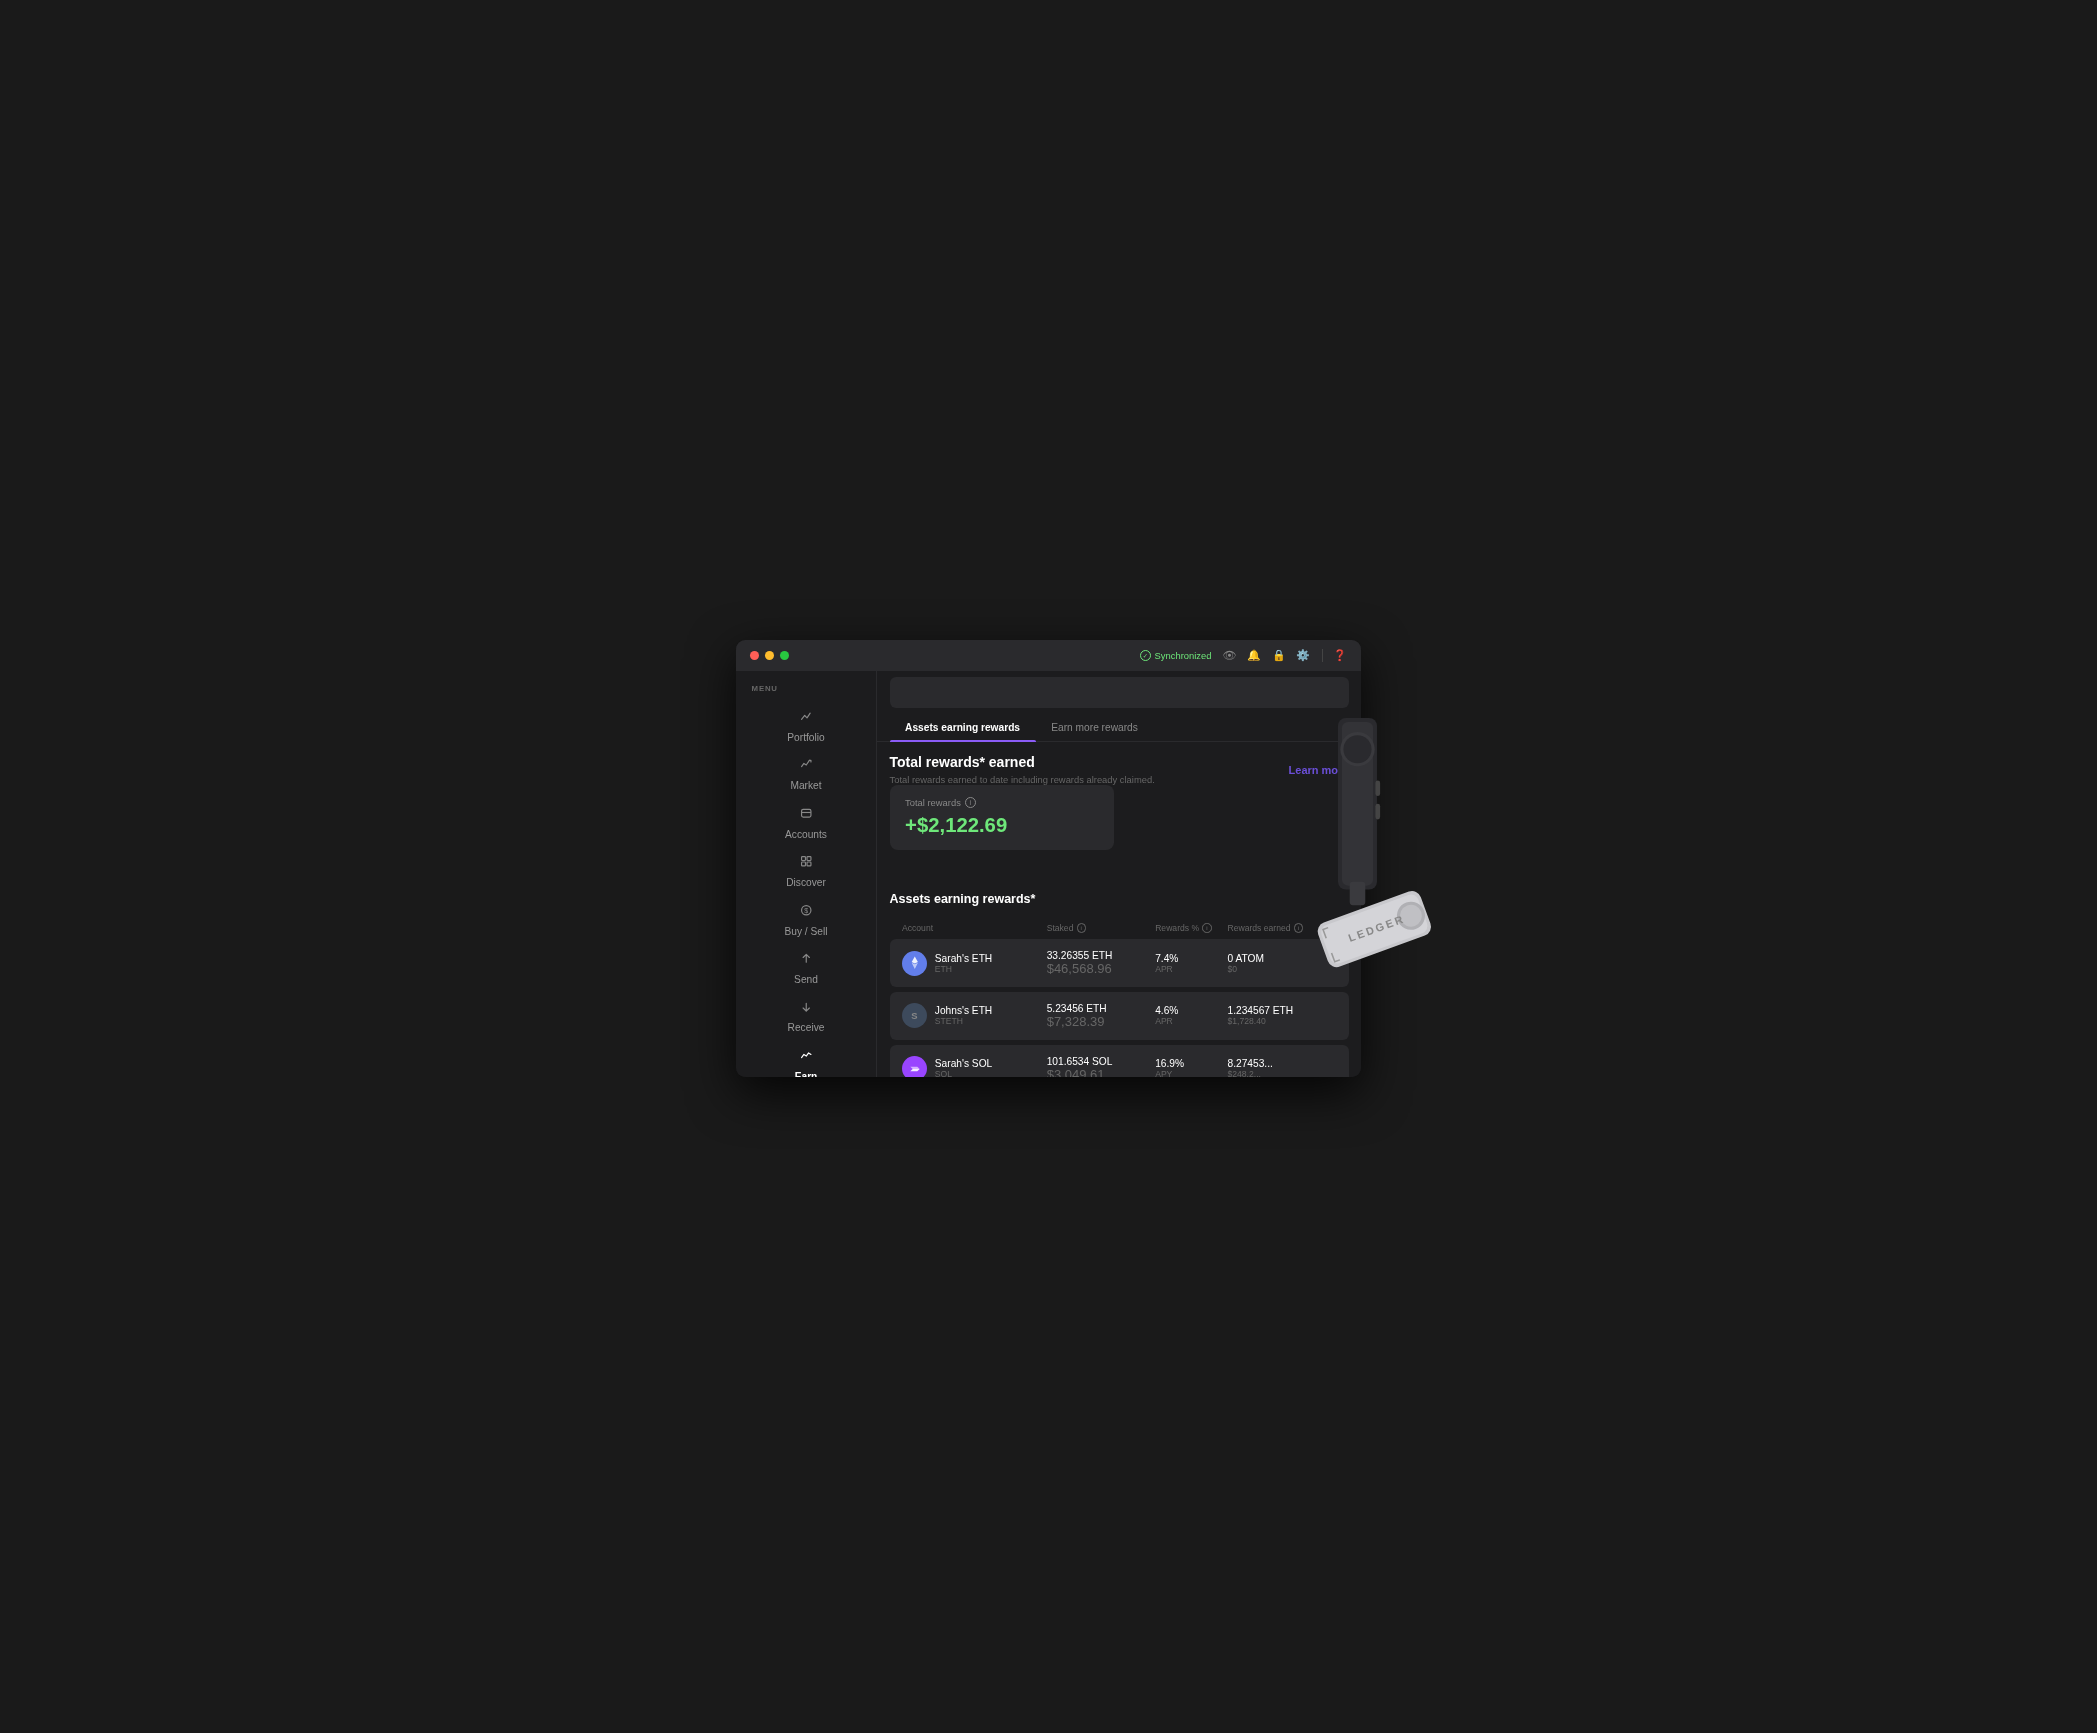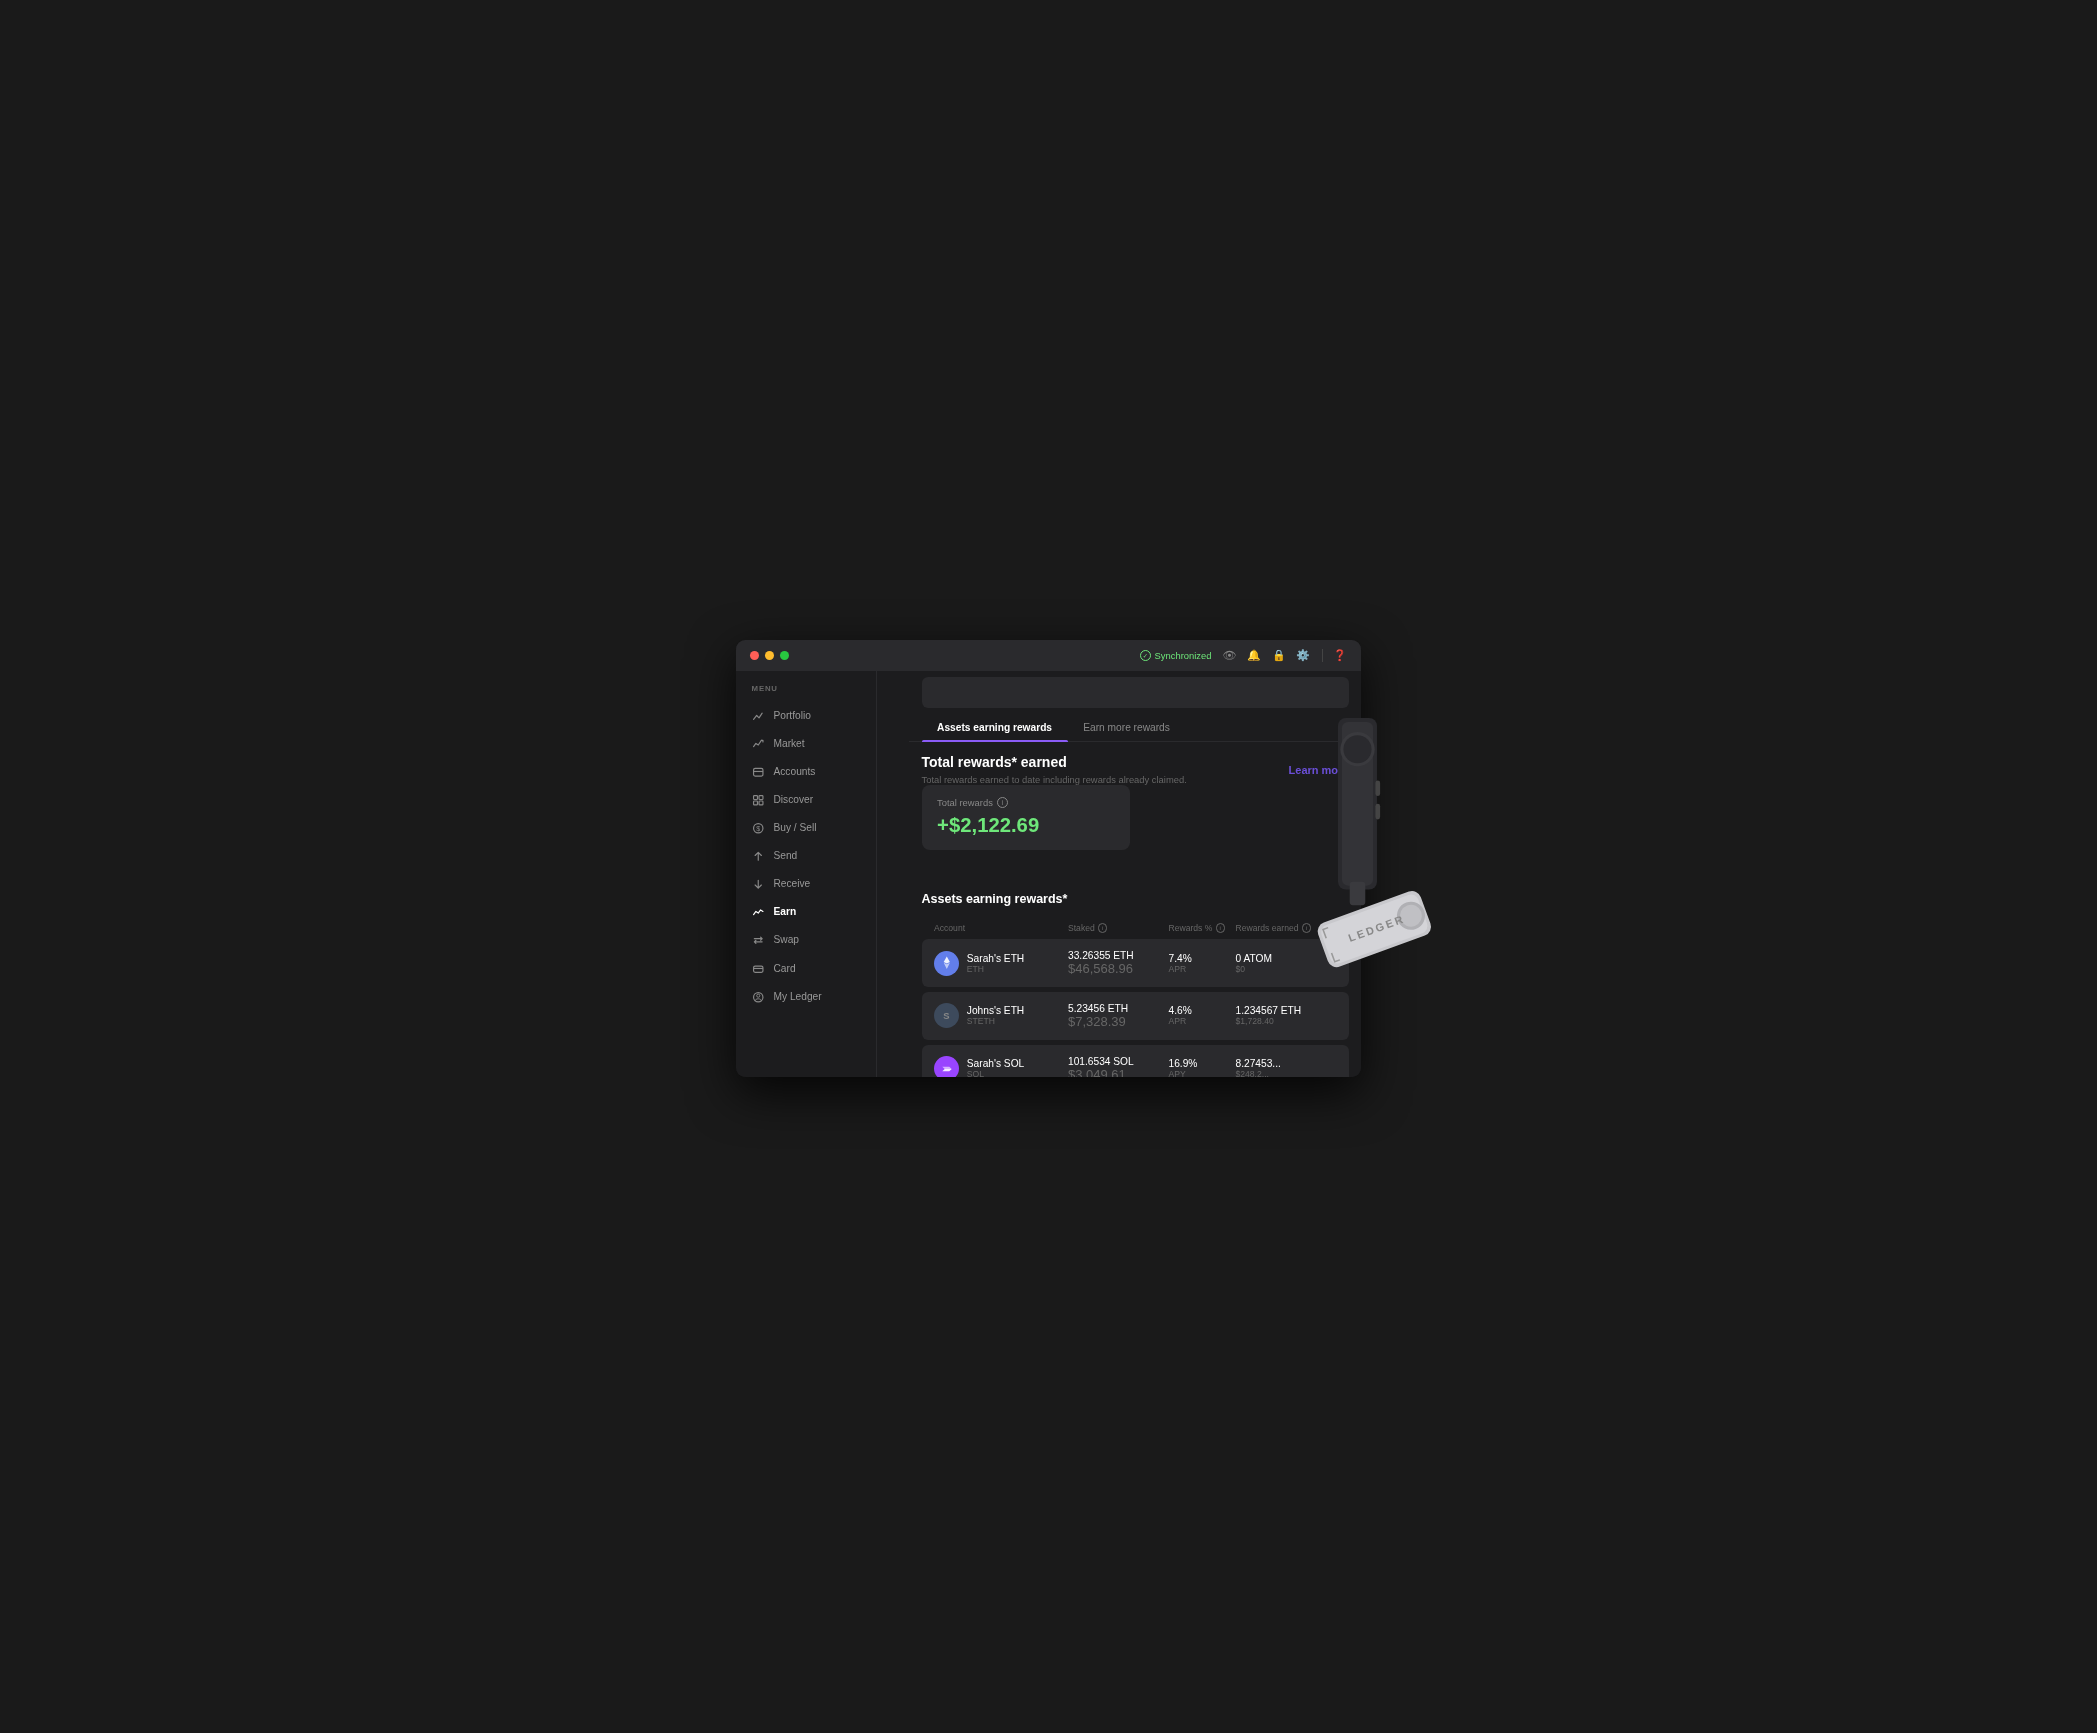--- a/index.html
+++ b/index.html
@@ -79,46 +79,46 @@
     .title-separator {
       width: 0.8px;
       height: 12.5px;
       background: #444;
     }
     
     .main-layout {
       display: flex;
       flex: 1;
       overflow: hidden;
-      gap: 32px;
     }
     
     .sidebar {
       width: 141px;
       background: #1c1c1e;
       padding: 12.5px 0;
       flex-shrink: 0;
       border-right: 0.8px solid #2a2a2d;
     }
     .menu-label {
       color: #666;
       font-size: 7.8px;
       font-weight: 600;
       letter-spacing: 0.8px;
       padding: 0 15.6px 9.4px;
     }
     .sidebar-item {
       display: flex;
-      align-items: flex-start;
+      align-items: center;
       gap: 9.4px;
       padding: 7.8px 15.6px;
       color: #999;
       font-size: 10.2px;
       cursor: pointer;
       border-radius: 0;
+      flex-direction: column;
     }
     .sidebar-item.active {
       color: #fff;
     }
     .sidebar-icon {
       width: 12.5px;
       height: 12.5px;
       display: flex;
       align-items: center;
       justify-content: center;

